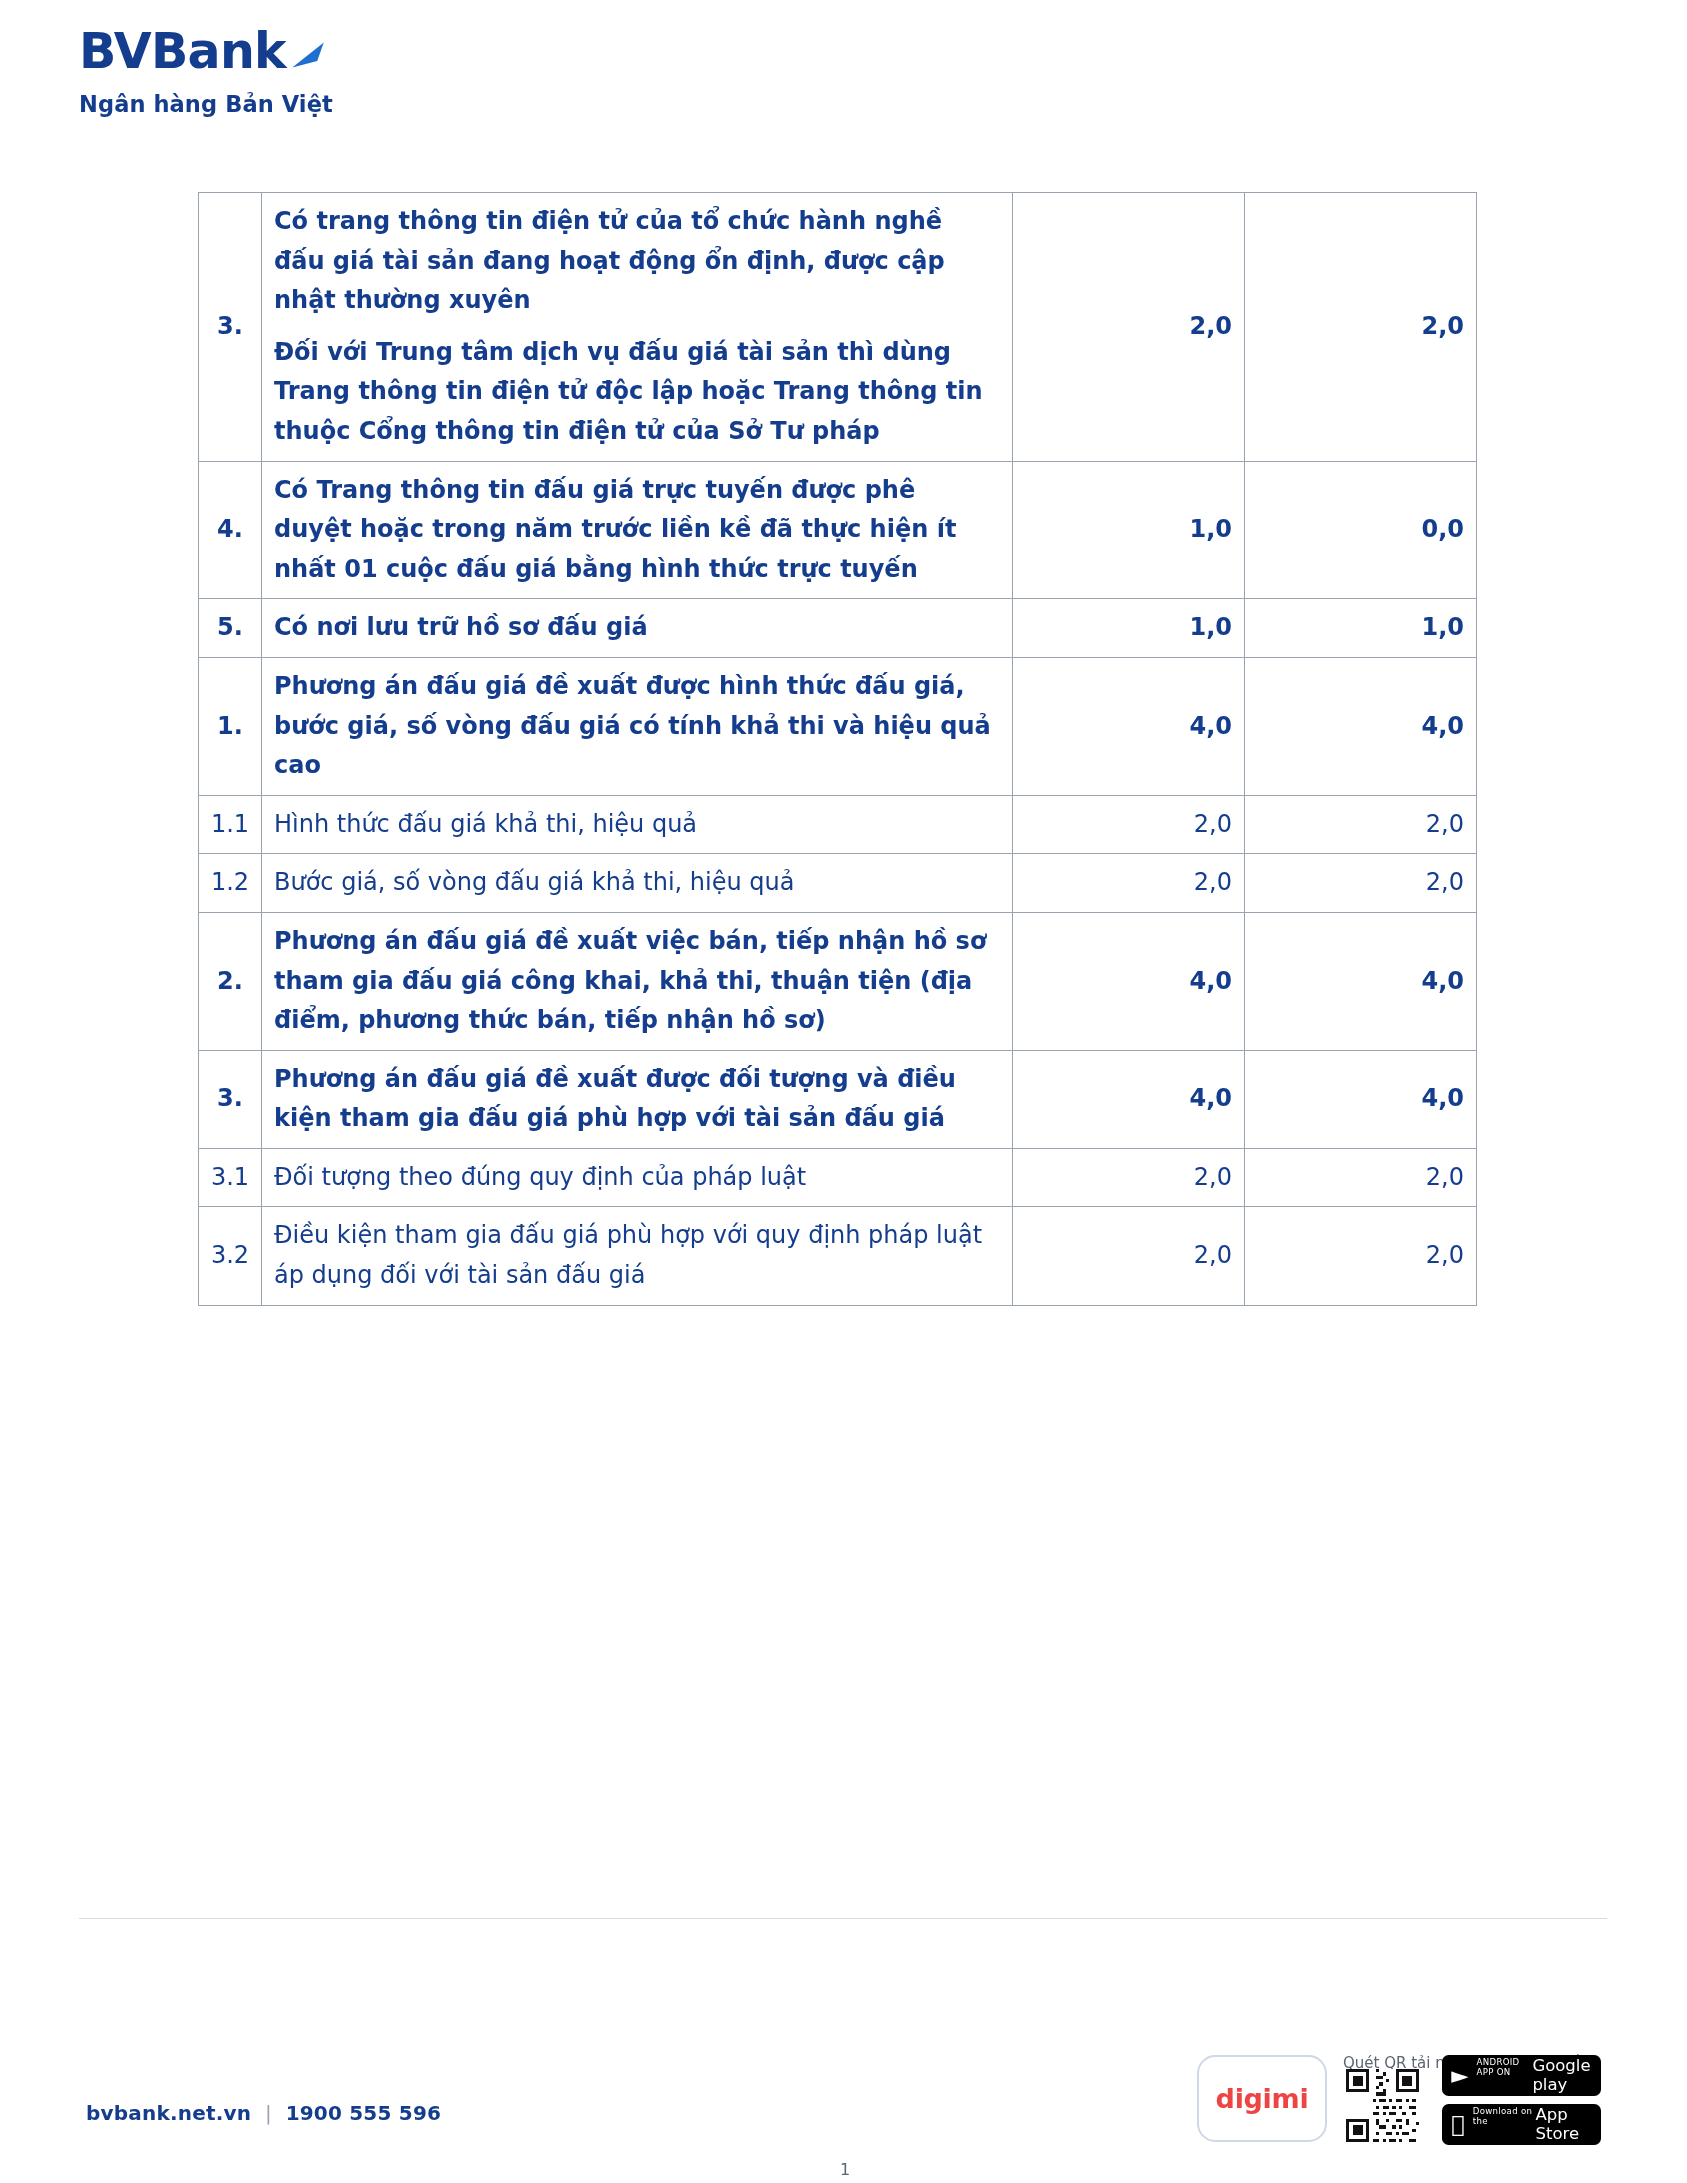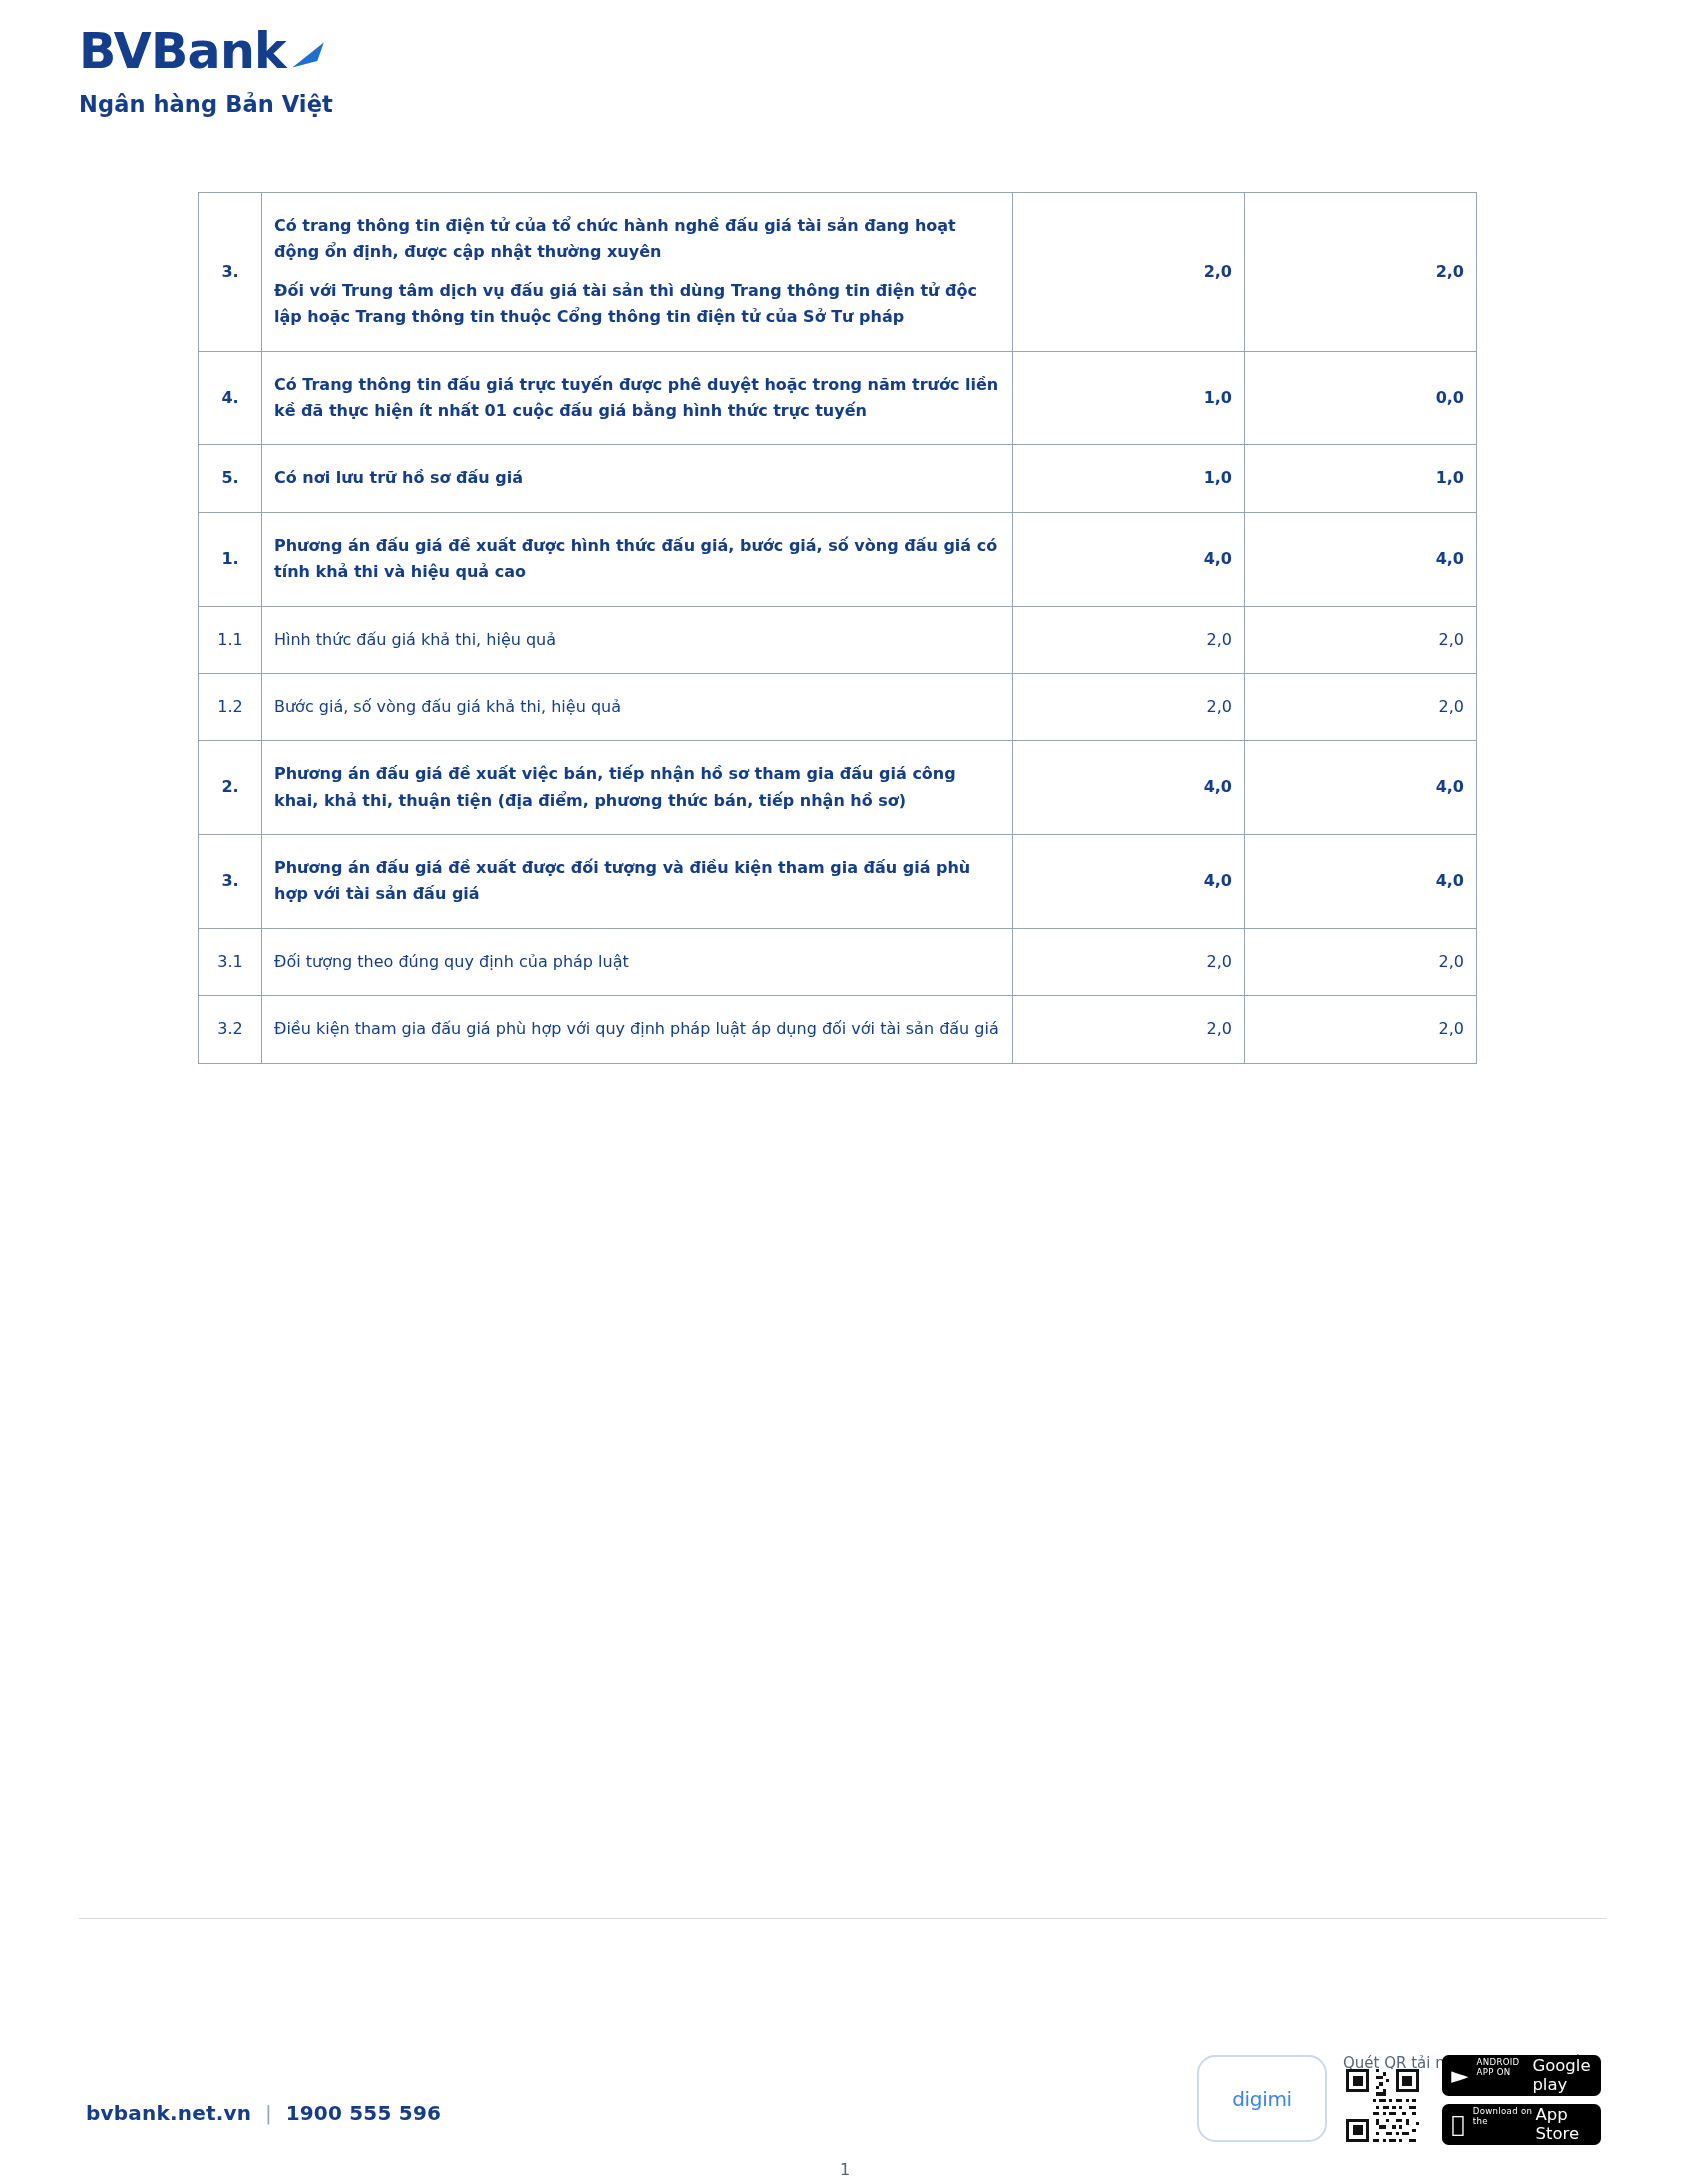--- a/index.html
+++ b/index.html
@@ -54,22 +54,22 @@
     top: 192px;
     left: 198px;
     width: 1277px;
     border-collapse: collapse;
     table-layout: fixed;
   }
   .score-table td {
     border: 1.3px solid #9aa3b0;
     color: #143d8d;
     vertical-align: middle;
-    padding: 20px 12px;
-    font-size: 16px;
+    padding: 9px 12px;
+    font-size: 24px;
     line-height: 1.65;
   }
   .col-idx { width: 63px; text-align: center; }
   .col-desc { width: 751px; }
   .col-score1 { width: 232px; text-align: center; }
   .col-score2 { width: 232px; text-align: center; }
 
   .bold-row td { font-weight: bold; }
   .normal-row td { font-weight: normal; }
 
@@ -136,23 +136,23 @@
     width: 126px;
     height: 83px;
     border: 2px solid #cfd8e6;
     border-radius: 18.5px;
     display: flex;
     align-items: center;
     justify-content: center;
     background: #ffffff;
   }
   .digimi-text {
-    font-size: 20px;
-    font-weight: normal;
-    color: #3b82f6;
+    font-size: 27px;
+    font-weight: bold;
+    color: #ef4444;
     letter-spacing: -0.3px;
   }
   .qr-caption {
     position: absolute;
     left: 1343px;
     bottom: 111px;
     font-size: 15px;
     color: #5a6472;
     white-space: nowrap;
   }

